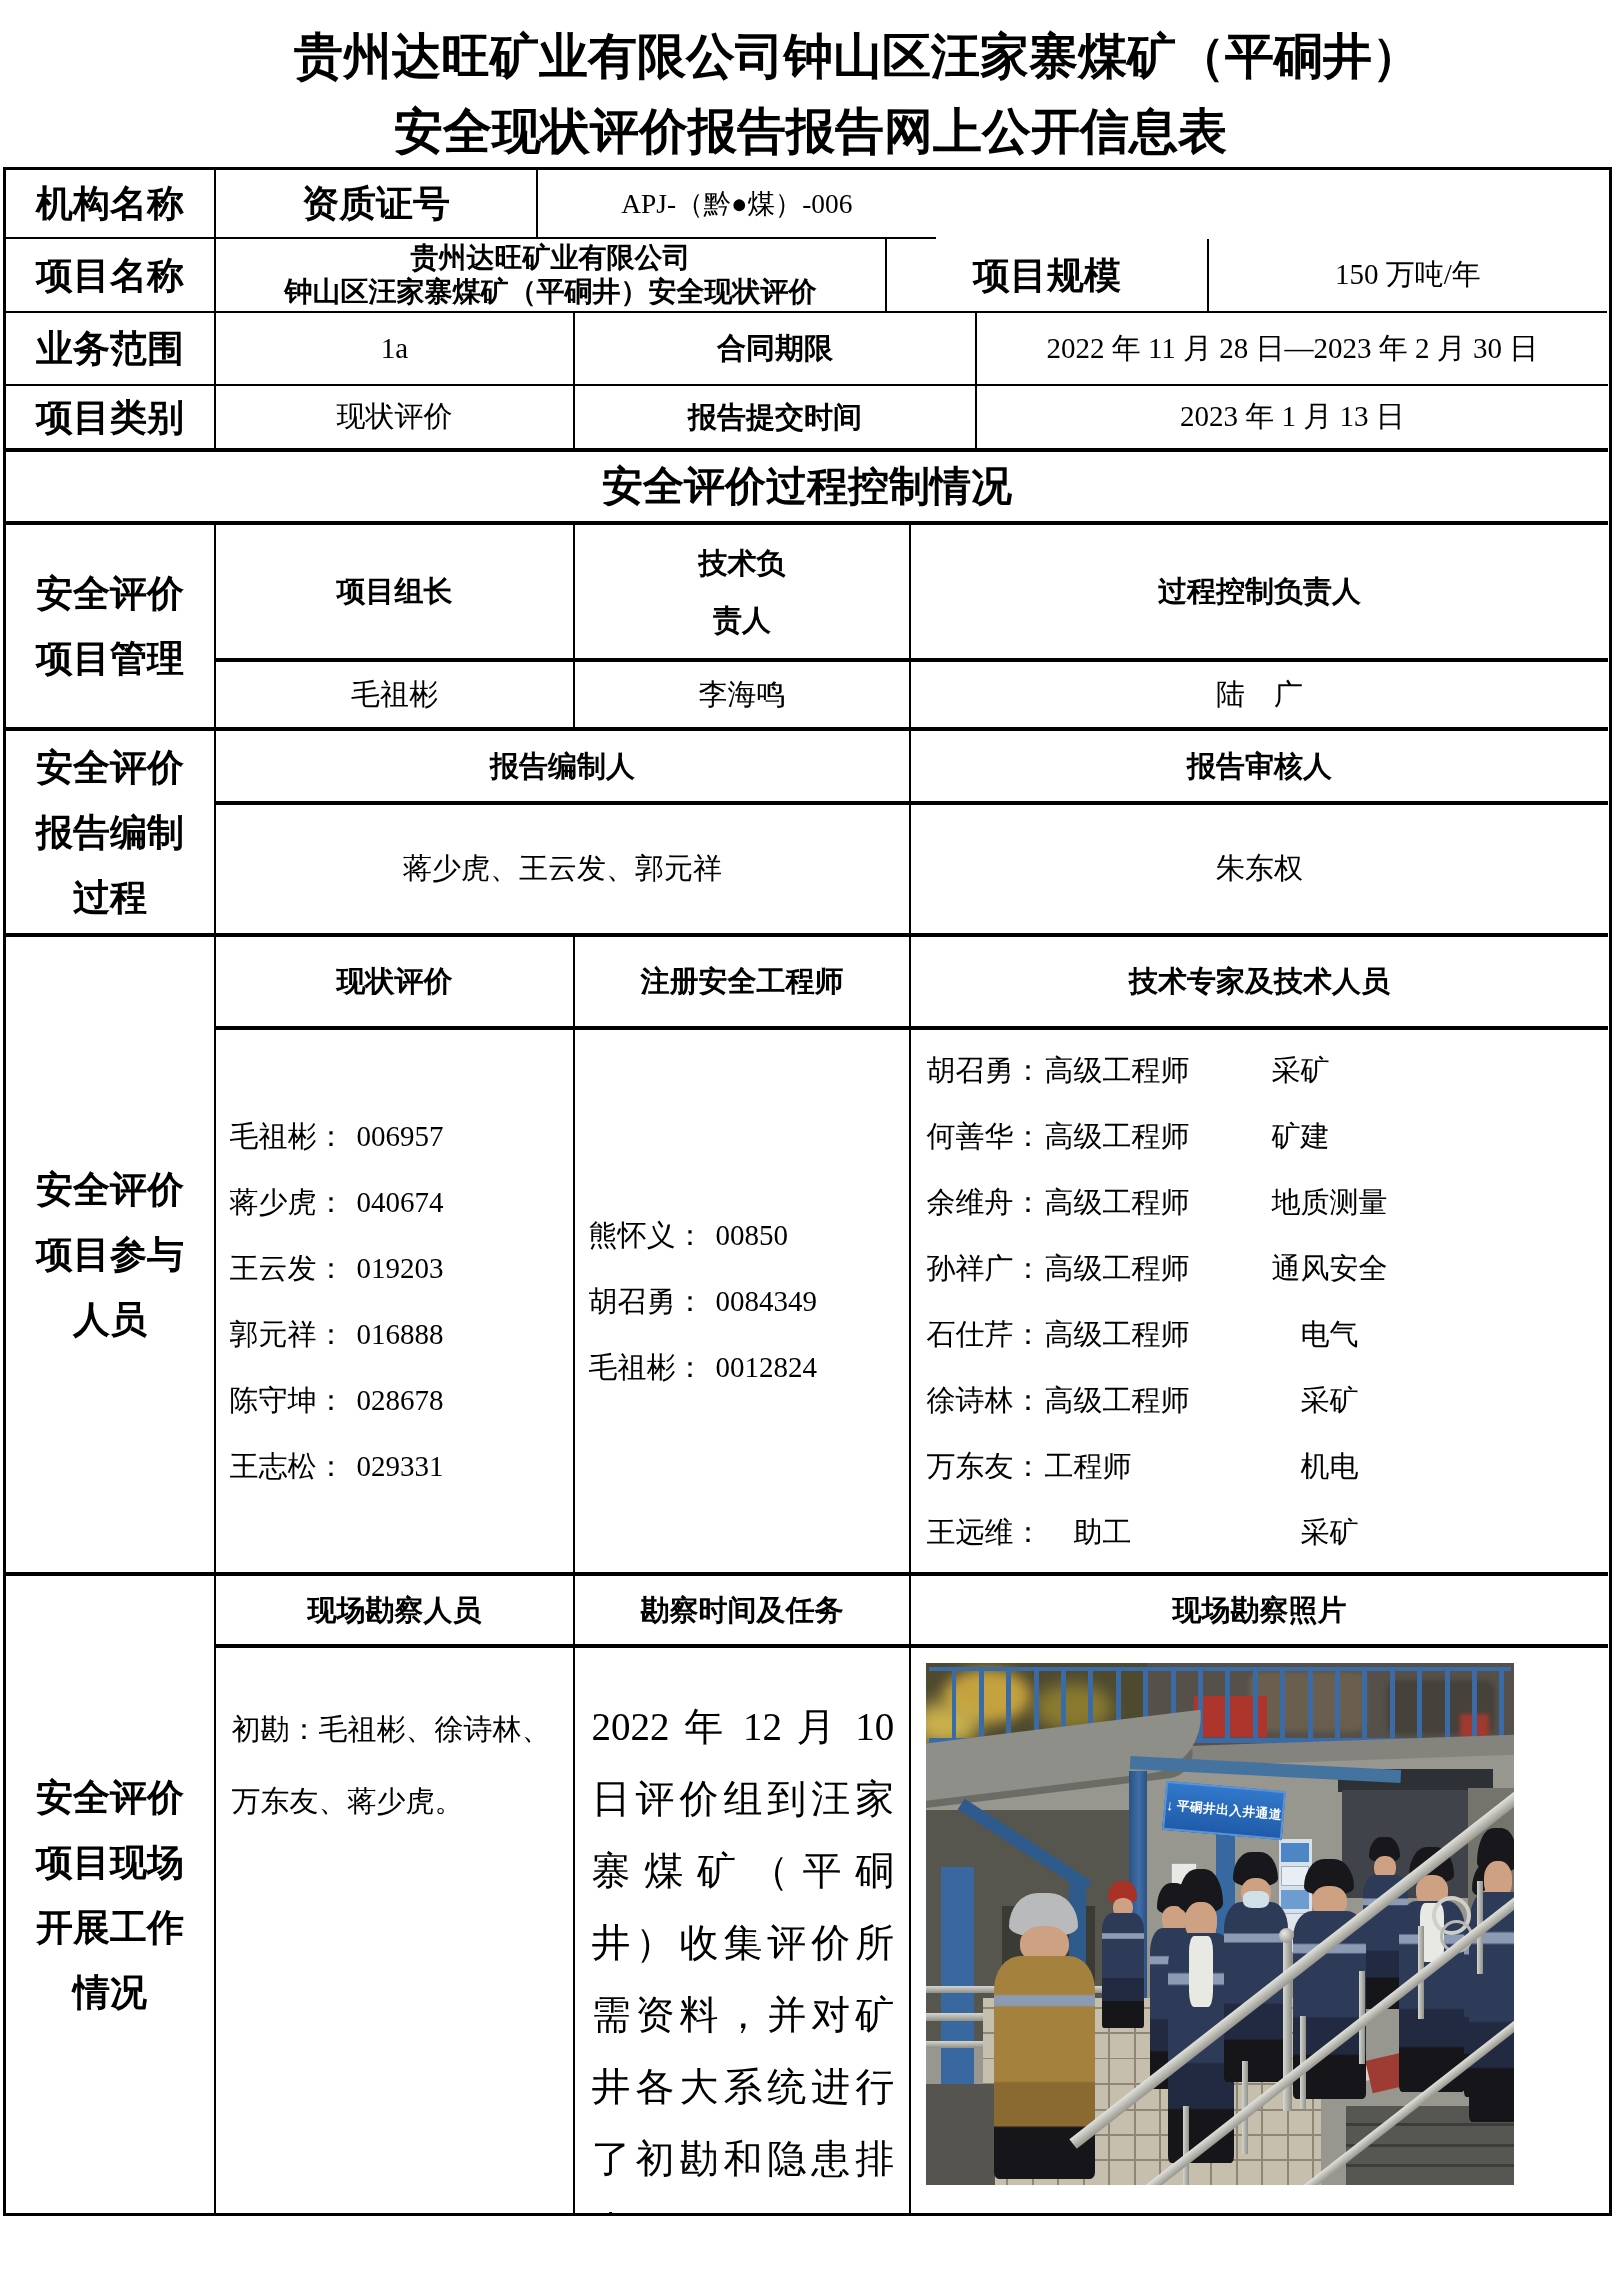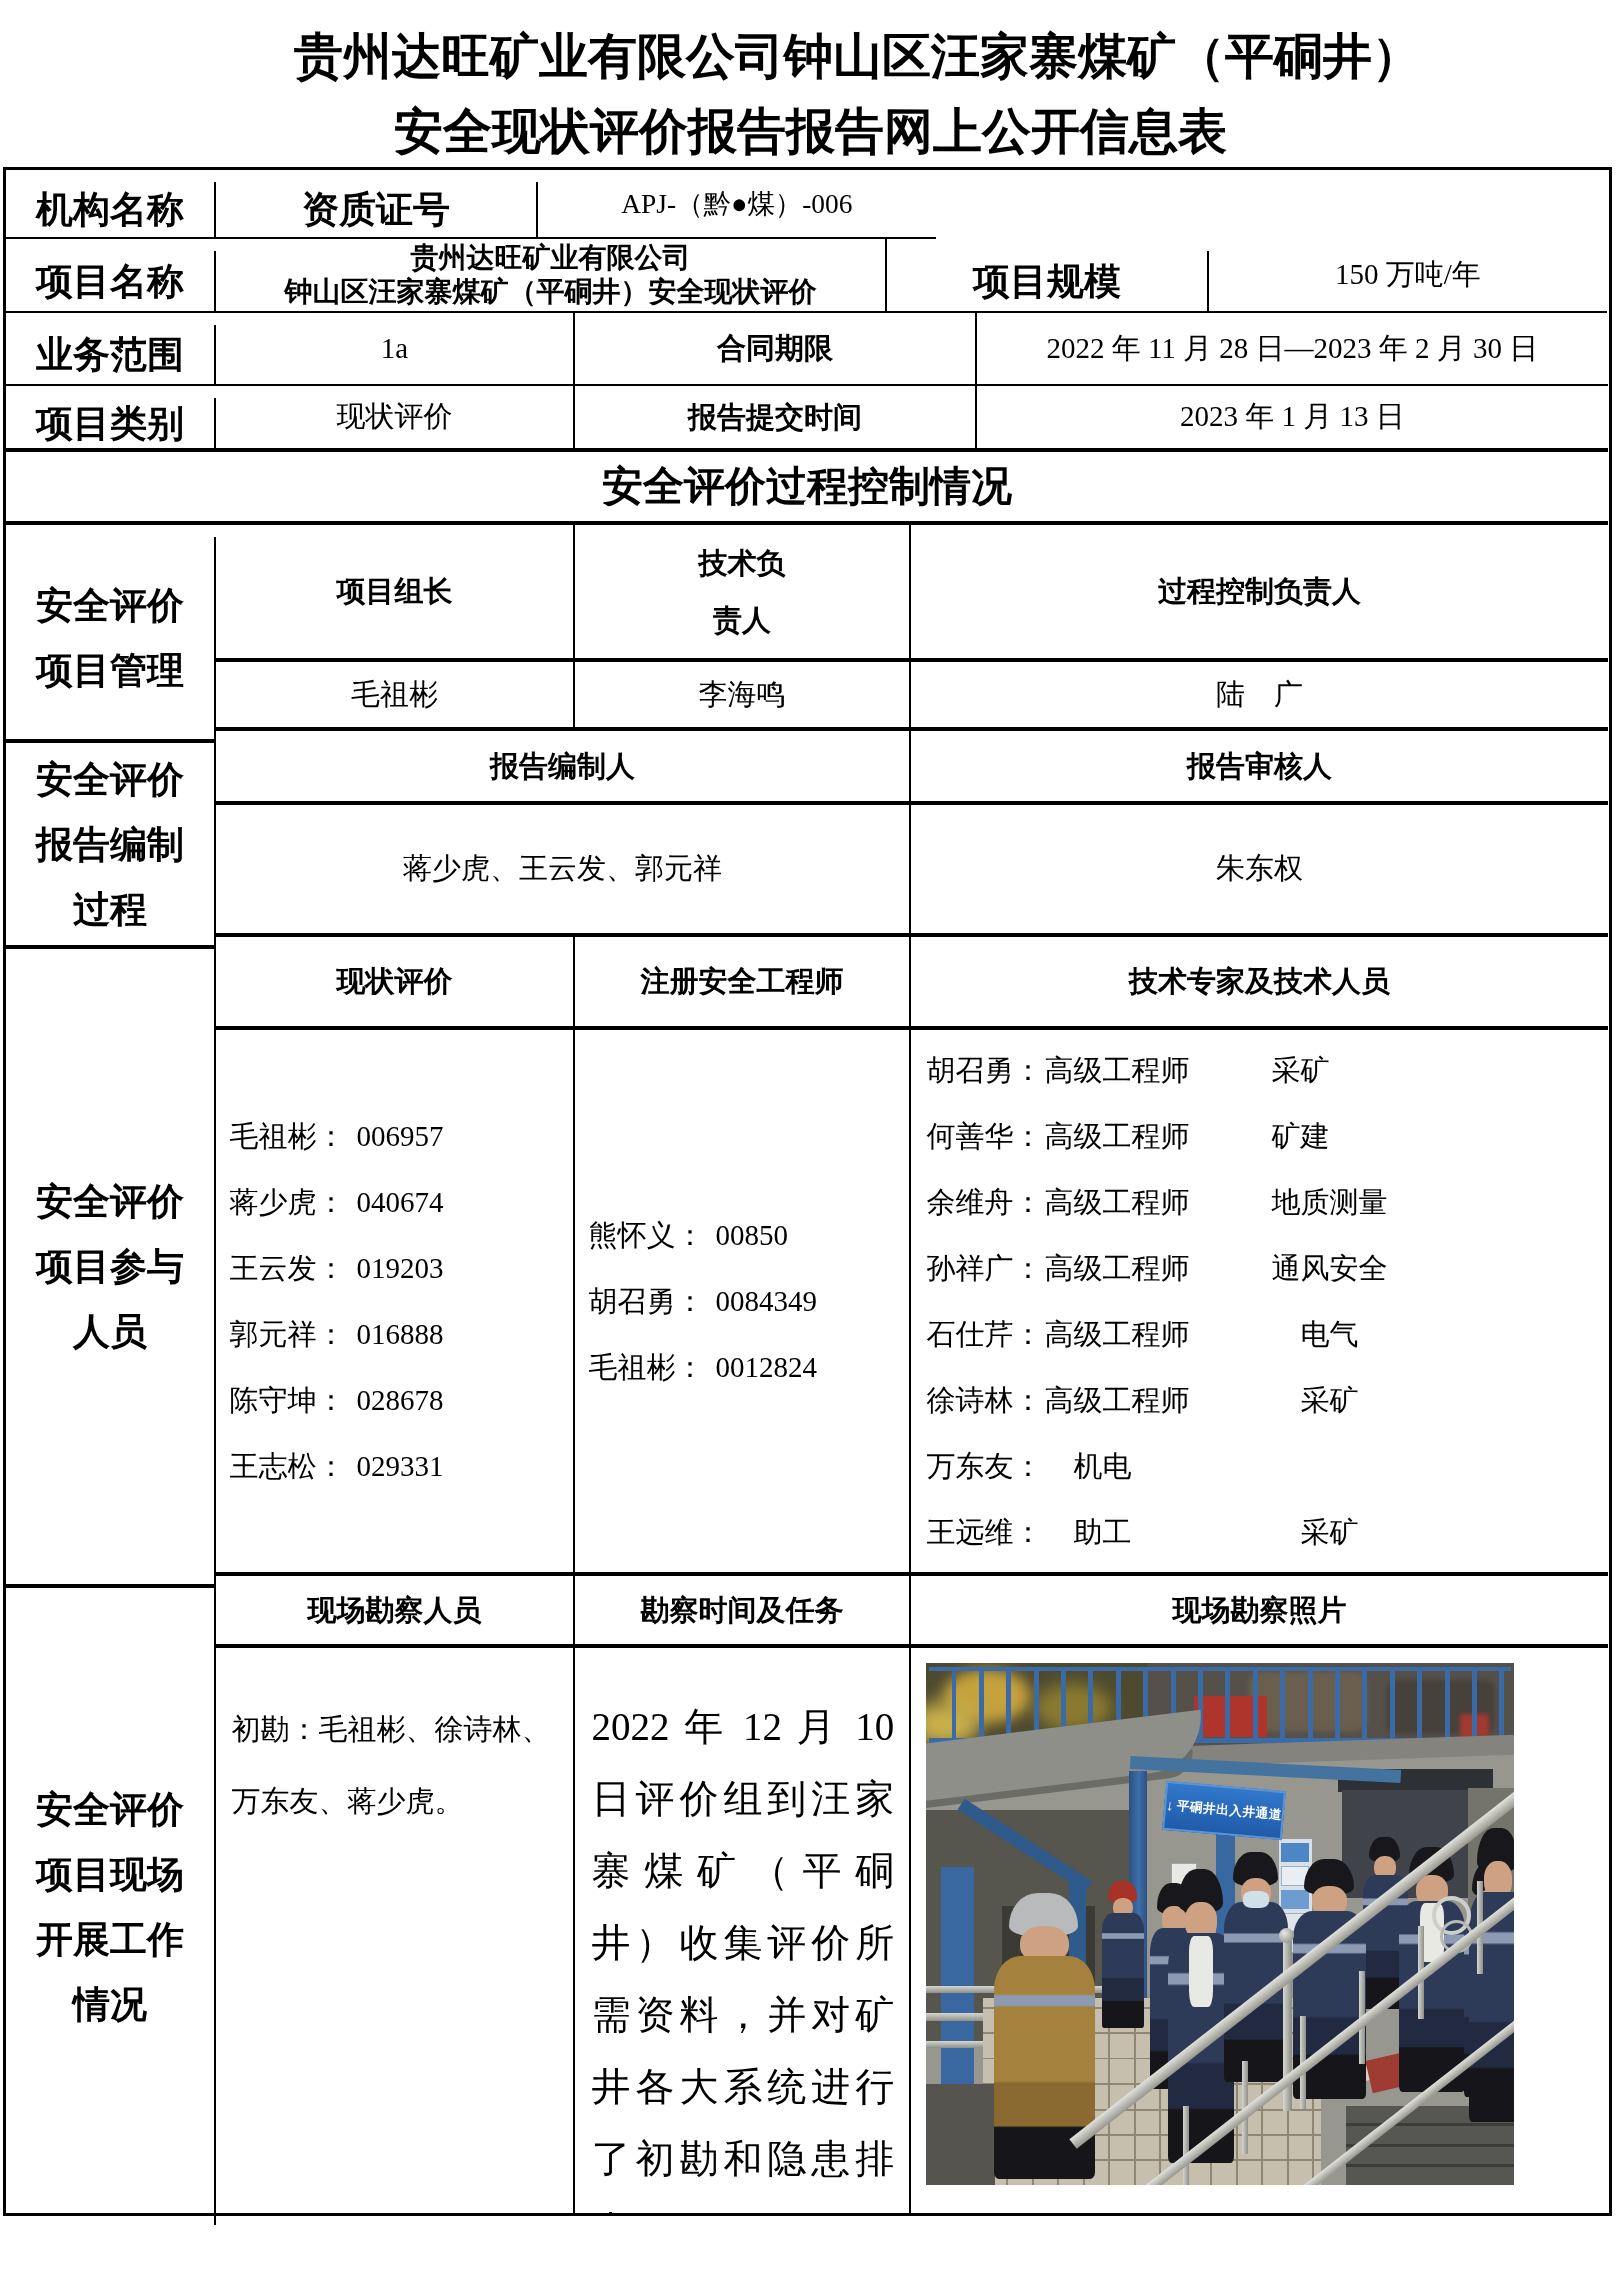--- a/index.html
+++ b/index.html
@@ -9,21 +9,21 @@
   .doc-title { position:absolute; left:0; width:100%; text-align:center; font-weight:bold; font-size:49px; line-height:59px; white-space:nowrap; }
   .t1 { top:27.4px;padding-left:47px; }
   .t2 { top:102px; }
 
   .tbl { position:absolute; left:2.9px; top:167px; width:1609px; height:2049px; border:3.9px solid #000; box-sizing:border-box; display:flex; flex-direction:column; background:#fff; }
   .row { display:flex; flex:0 0 auto; }
   .cell { box-sizing:border-box; border-right:2px solid #000; border-bottom:2px solid #000; display:flex; align-items:center; justify-content:center; text-align:center; overflow:hidden; position:relative; }
   .cell.last { border-right:none; }
   .bb0 { border-bottom:none !important; }
   .bbk { border-bottom-width:4.9px !important; }
-  .lbl { font-weight:bold; font-size:37px; line-height:65px; white-space:pre-line;margin-top:12px; }
+  .lbl { font-weight:bold; font-size:37px; line-height:65px; white-space:pre-line; }
   .hdr { font-weight:bold; font-size:29px; line-height:57px; white-space:pre-line; }
   .val { font-size:29px; }
   .valbold { font-weight:bold; font-size:28px; line-height:34px; white-space:pre-line; }
   .leftal { justify-content:flex-start; text-align:left; padding-left:15.7px; }
   .banner { font-weight:bold; font-size:41px; }
 
   .sect { display:flex; flex:0 0 auto; }
   .sright { display:flex; flex-direction:column; }
 
   .listcell { flex-direction:column; align-items:flex-start; justify-content:center; padding-left:13.7px; }
@@ -282,20 +282,21 @@
               </div>
 
               <div class="litem exitem">
                 <span class="nm">徐诗林：</span>
                 <span class="ti">高级工程师</span>
                 <span>　采矿</span>
               </div>
 
               <div class="litem exitem">
                 <span class="nm">万东友：</span>
+                <span class="ti">工程师</span>
                 <span>　机电</span>
               </div>
 
               <div class="litem exitem">
                 <span class="nm">王远维：</span>
                 <span class="ti">　助工</span>
                 <span>　采矿</span>
               </div>
             </div>
         </div>

